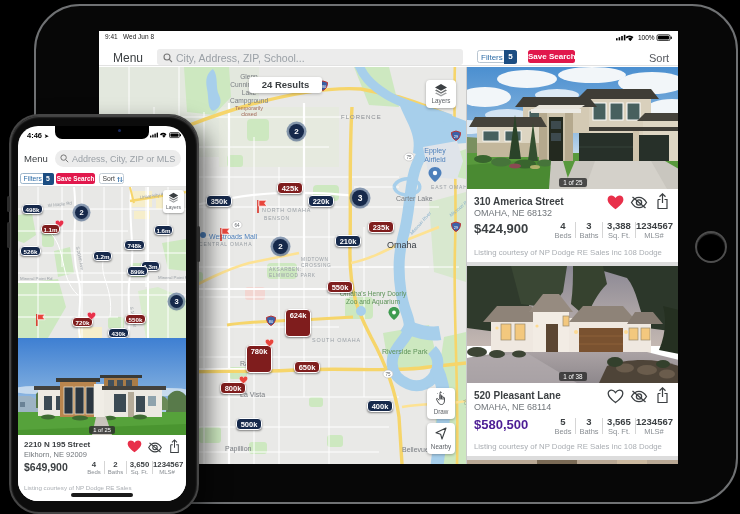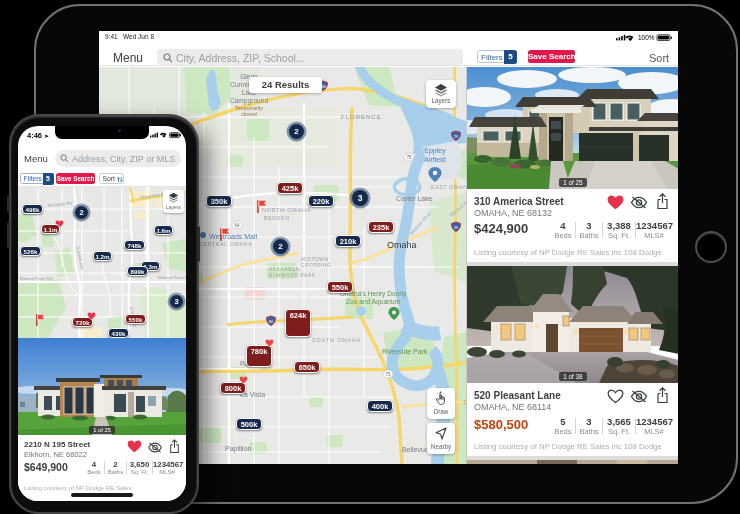--- a/index.html
+++ b/index.html
@@ -273,21 +273,21 @@
       <div class="pill" style="left:209px; top:128px; width:26px; height:12px; font-size:7.5px; line-height:11px;">220k</div>
 
       <div class="pill grey" style="left:269px; top:154px; width:26px; height:12px; font-size:7.5px; line-height:11px;">235k</div>
 
       <div class="pill" style="left:236px; top:168px; width:26px; height:12px; font-size:7.5px; line-height:11px;">210k</div>
 
       <div class="pill grey" style="left:228px; top:214px; width:26px; height:12px; font-size:7.5px; line-height:11px;">550k</div>
 
       <div class="pill grey" style="left:186px; top:242px; width:26px; height:28px; font-size:7.5px; line-height:11px;">624k</div>
 
-      <div class="pill grey" style="left:147px; top:278px; width:26px; height:22px; font-size:7.5px; line-height:11px;">780k</div>
+      <div class="pill grey" style="left:147px; top:278px; width:26px; height:28px; font-size:7.5px; line-height:11px;">780k</div>
       <svg class="abs" style="left:166px; top:272px;" width="9" height="8" viewBox="0 0 9 8">
           <path d="M4.5 7.6 C1.5 5.4 0.3 3.8 0.3 2.4 C0.3 1.1 1.3 0.3 2.4 0.3 C3.3 0.3 4 0.8 4.5 1.6 C5 0.8 5.7 0.3 6.6 0.3 C7.7 0.3 8.7 1.1 8.7 2.4 C8.7 3.8 7.5 5.4 4.5 7.6 Z" fill="#e8453c" stroke="#fff" stroke-width="0.5"></path>
         </svg>
 
       <div class="pill grey" style="left:195px; top:294px; width:26px; height:12px; font-size:7.5px; line-height:11px;">650k</div>
 
       <div class="pill grey" style="left:121px; top:315px; width:26px; height:12px; font-size:7.5px; line-height:11px;">800k</div>
       <svg class="abs" style="left:140px; top:309px;" width="9" height="8" viewBox="0 0 9 8">
           <path d="M4.5 7.6 C1.5 5.4 0.3 3.8 0.3 2.4 C0.3 1.1 1.3 0.3 2.4 0.3 C3.3 0.3 4 0.8 4.5 1.6 C5 0.8 5.7 0.3 6.6 0.3 C7.7 0.3 8.7 1.1 8.7 2.4 C8.7 3.8 7.5 5.4 4.5 7.6 Z" fill="#e8453c" stroke="#fff" stroke-width="0.5"></path>
         </svg>
@@ -539,21 +539,21 @@
           <path d="M1.5 6.5 C3.5 3 6 1.3 9 1.3 C12 1.3 14.5 3 16.5 6.5 C14.5 10 12 11.7 9 11.7 C6 11.7 3.5 10 1.5 6.5 Z" fill="none" stroke="#3c4043" stroke-width="1.3"></path>
           <circle cx="9" cy="6.5" r="2.6" fill="none" stroke="#3c4043" stroke-width="1.3"></circle>
           <line x1="2.5" y1="1" x2="15.5" y2="12" stroke="#3c4043" stroke-width="1.3"></line>
         </svg>
 
         <svg class="abs" style="left:189px; top:121px;" width="13" height="17" viewBox="0 0 13 17">
           <path d="M2 6.5 H4.5 M8.5 6.5 H11 V15.5 H2 V6.5" fill="none" stroke="#3c4043" stroke-width="1.2"></path>
           <path d="M6.5 1 V10 M3.5 3.7 L6.5 0.8 L9.5 3.7" fill="none" stroke="#3c4043" stroke-width="1.2"></path>
         </svg>
 
-        <div class="abs" style="left:7px; top:151px; font-size:13px; font-weight:bold; color:#c2410c;">$580,500</div>
+        <div class="abs" style="left:7px; top:151px; font-size:13px; font-weight:bold; color:#4c1d95;">$580,500</div>
 
         <div class="abs" style="left:84px; top:150px; width:124px; height:22px;">
           <div class="abs" style="left:0; width:24px; text-align:center;">
               <div style="font-size:9.5px; font-weight:bold; color:#3c4043;">5</div>
               <div style="font-size:7.5px; color:#8a8f94;">Beds</div>
             </div>
           <div class="abs" style="left:24px; top:2px; width:1px; height:16px; background:#d5d5d5;"></div>
           <div class="abs" style="left:25px; width:26px; text-align:center;">
               <div style="font-size:9.5px; font-weight:bold; color:#3c4043;">3</div>
               <div style="font-size:7.5px; color:#8a8f94;">Baths</div>
@@ -802,21 +802,21 @@
           <ellipse cx="92" cy="80" rx="6" ry="2.2"></ellipse>
           <ellipse cx="122" cy="79" rx="7" ry="2.4"></ellipse>
         </g>
 
         <path d="M78 79 L88 79 L94 97 L74 97 Z" fill="#c9c5bc"></path>
       </svg>
 
       <div class="abs" style="left:71px; top:88px; width:26px; height:8px; background:rgba(45,45,45,.82); border-radius:2px; color:#fff; font-size:5.8px; text-align:center; line-height:8px;">1 of 25</div>
 
       <div class="abs" style="left:6px; top:102px; font-size:8px; font-weight:bold; color:#3c4043;">2210 N 195 Street</div>
-      <div class="abs" style="left:6px; top:112px; font-size:7.5px; color:#70757a;">Elkhorn, NE 68022</div>
+      <div class="abs" style="left:6px; top:112px; font-size:7.5px; color:#70757a;">Elkhorn, NE 92009</div>
 
       <svg class="abs" style="left:109px; top:102px;" width="15" height="13" viewBox="0 0 17 15">
         <path d="M8.5 14.2 C2.8 10 0.6 7 0.6 4.4 C0.6 2 2.4 0.6 4.4 0.6 C6.1 0.6 7.5 1.6 8.5 3.1 C9.5 1.6 10.9 0.6 12.6 0.6 C14.6 0.6 16.4 2 16.4 4.4 C16.4 7 14.2 10 8.5 14.2 Z" fill="#e8304a"></path>
       </svg>
 
       <svg class="abs" style="left:129px; top:104px;" width="16" height="11" viewBox="0 0 18 13">
         <path d="M1.5 6.5 C3.5 3 6 1.3 9 1.3 C12 1.3 14.5 3 16.5 6.5 C14.5 10 12 11.7 9 11.7 C6 11.7 3.5 10 1.5 6.5 Z" fill="none" stroke="#3c4043" stroke-width="1.3"></path>
         <circle cx="9" cy="6.5" r="2.6" fill="none" stroke="#3c4043" stroke-width="1.3"></circle>
         <line x1="2.5" y1="1" x2="15.5" y2="12" stroke="#3c4043" stroke-width="1.3"></line>
       </svg>

